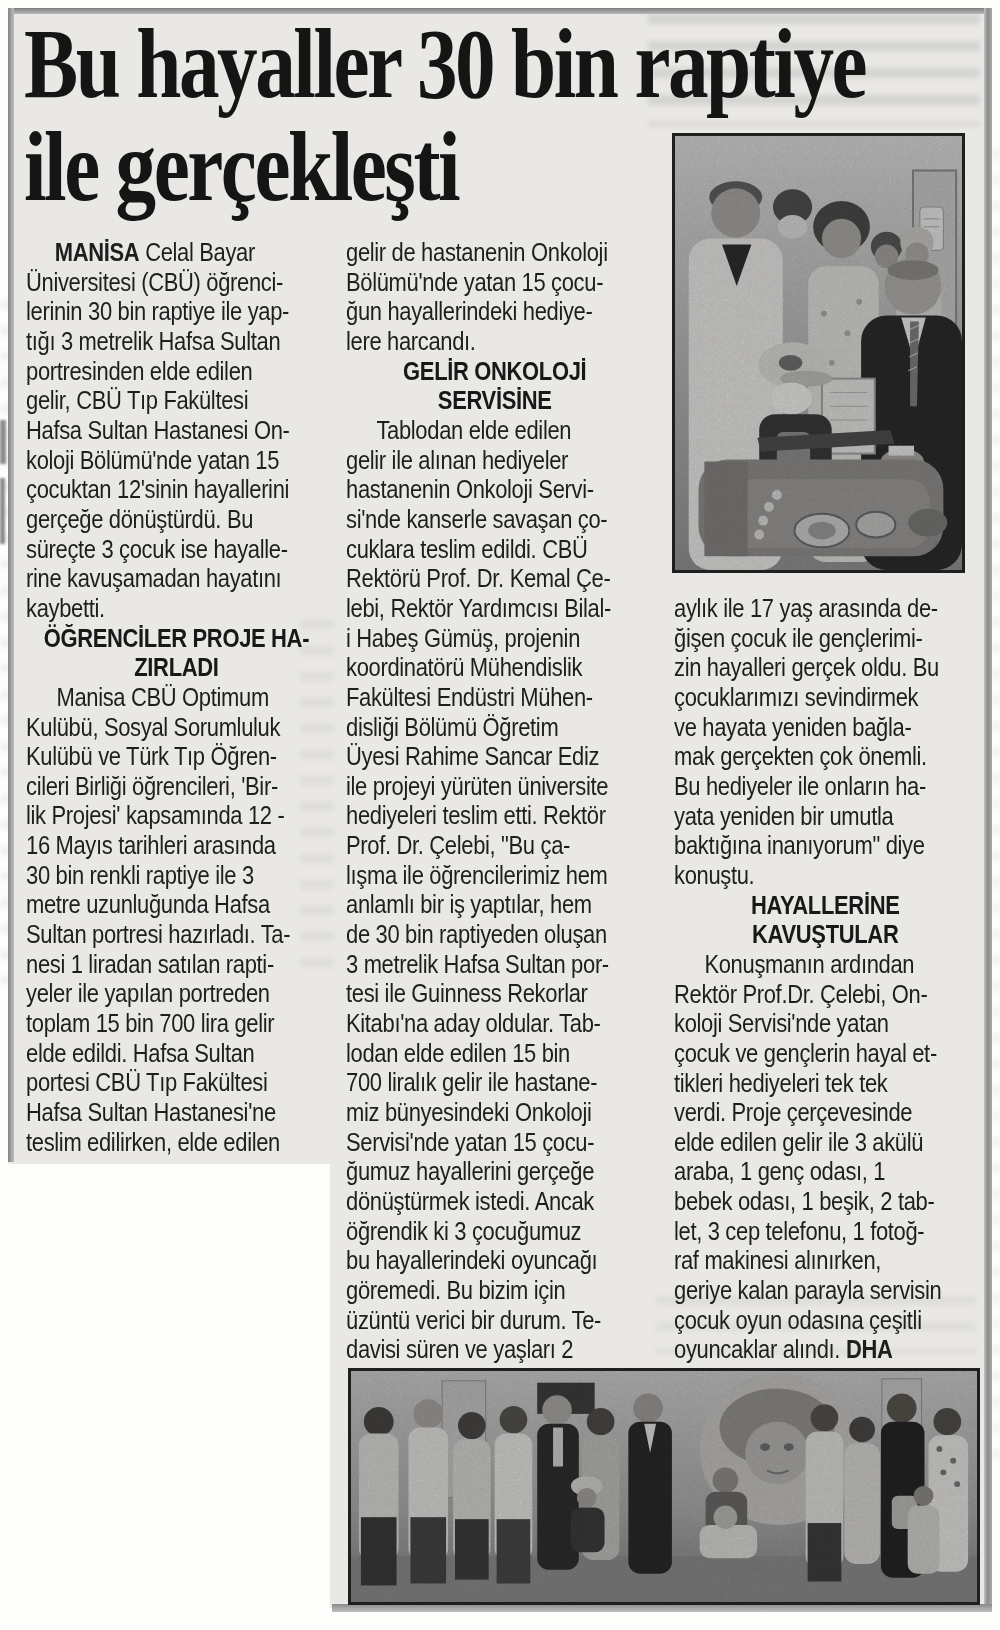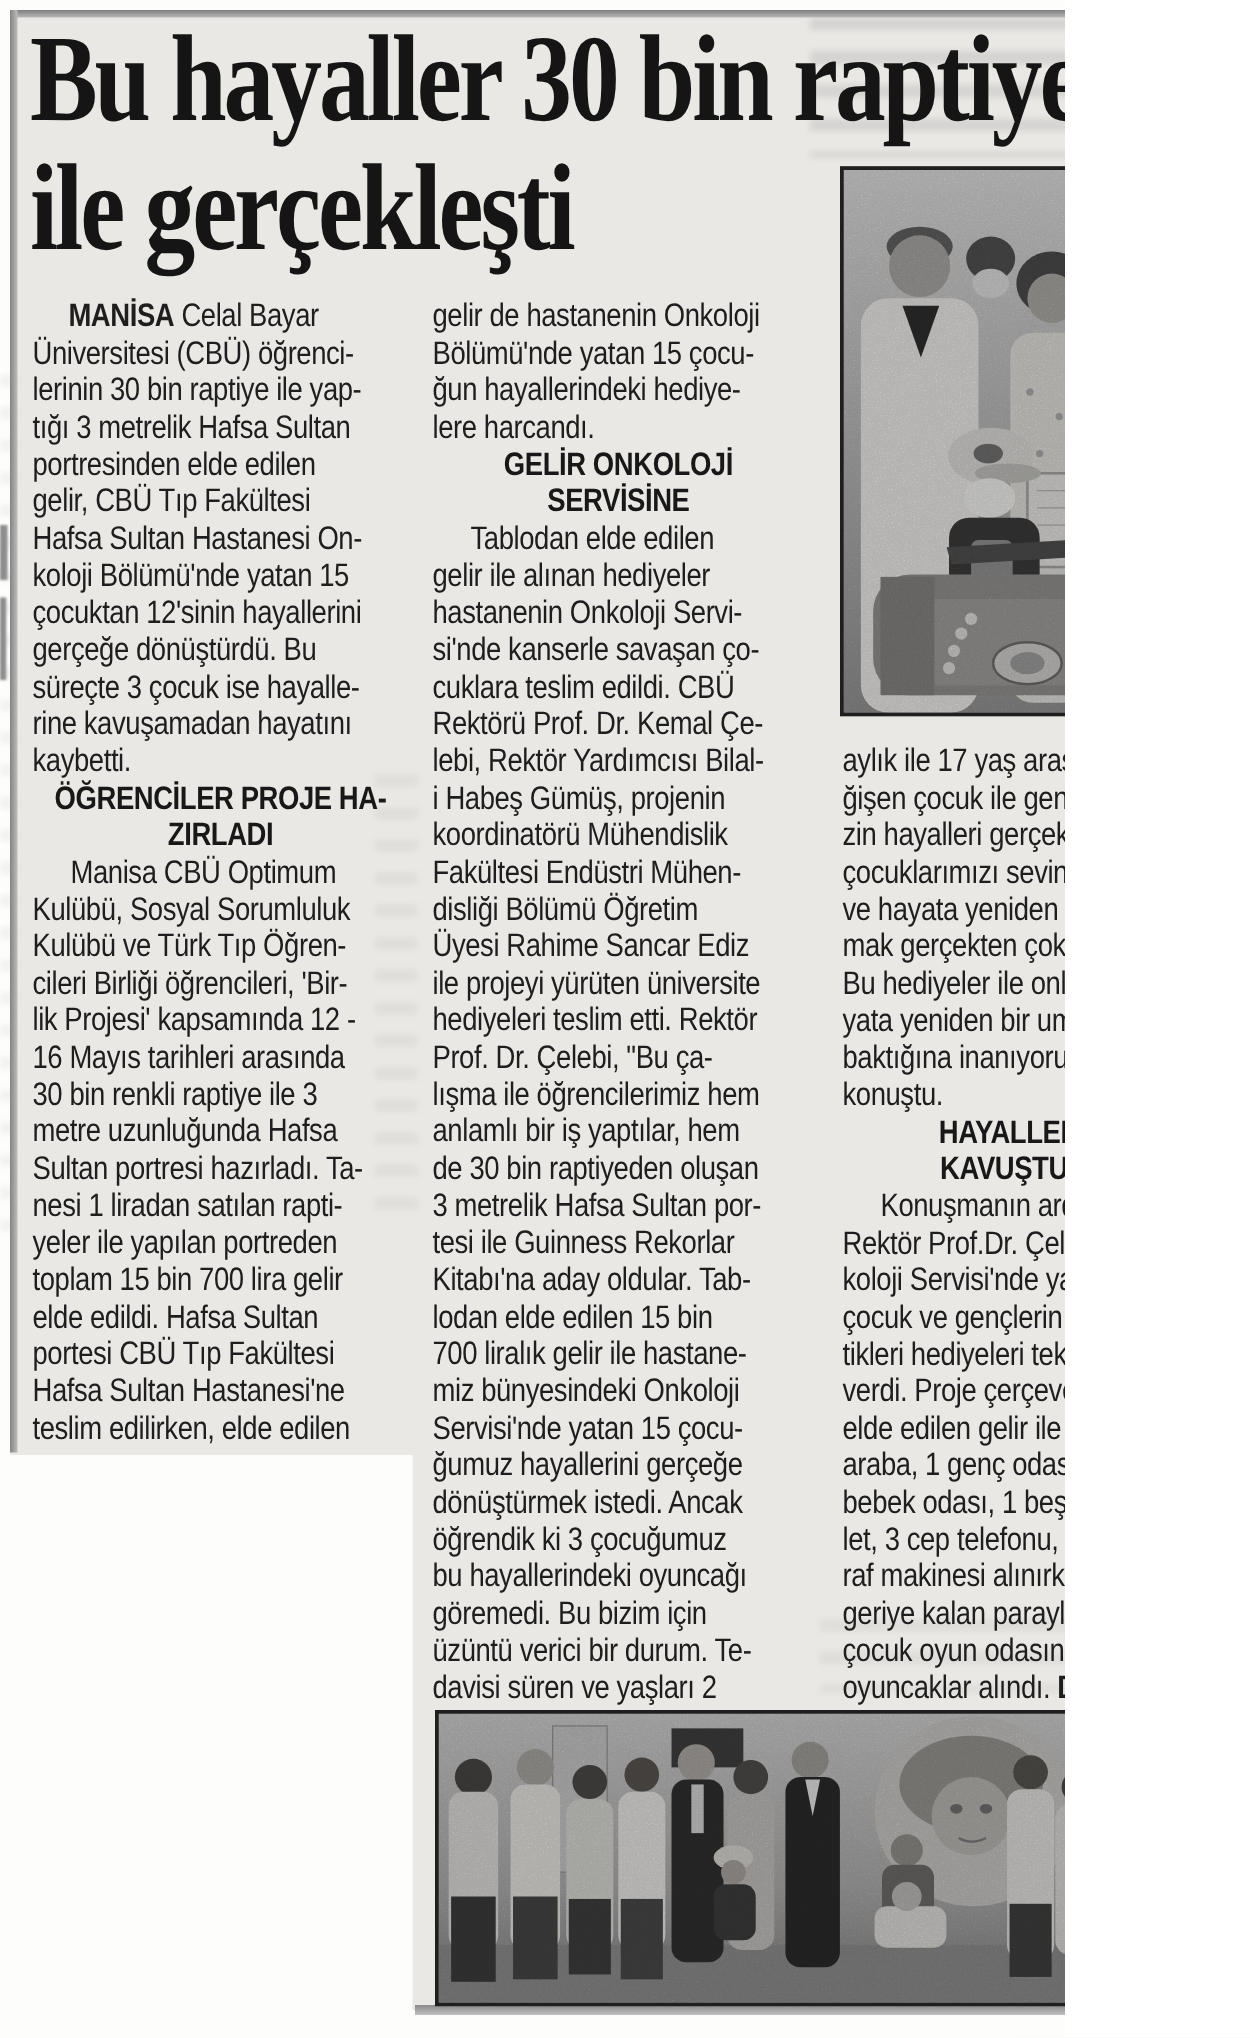--- a/index.html
+++ b/index.html
@@ -1,16 +1,16 @@
 <!DOCTYPE html>
 <html><head>
 <meta charset="utf-8">
 <style>
   html,body{margin:0;padding:0;background:#ffffff;}
-  .page{position:relative;width:852px;height:1630px;background:#fdfdfb;overflow:hidden;
+  .page{position:relative;width:1000px;height:1630px;background:#fdfdfb;overflow:hidden;
         font-family:"Liberation Sans",sans-serif;}
   
   .paper-top{position:absolute;left:8px;top:8px;width:982px;height:1156px;background:#e9e8e5;}
   .paper-bottom{position:absolute;left:330px;top:8px;width:662px;height:1600px;background:#e9e8e5;}
   
   .border-top{position:absolute;left:8px;top:8px;width:984px;height:6px;
       background:linear-gradient(180deg,#7e7e7e,#b8b8b8);}
   .border-left{position:absolute;left:8px;top:8px;width:6px;height:1154px;
       background:linear-gradient(90deg,#848484,#bdbdbd);}
   .border-right{position:absolute;left:984px;top:8px;width:8px;height:1604px;

